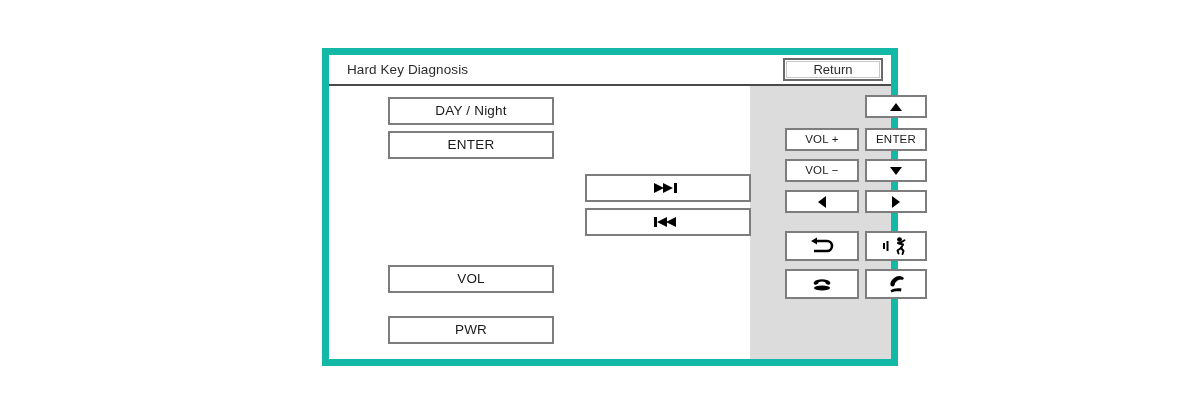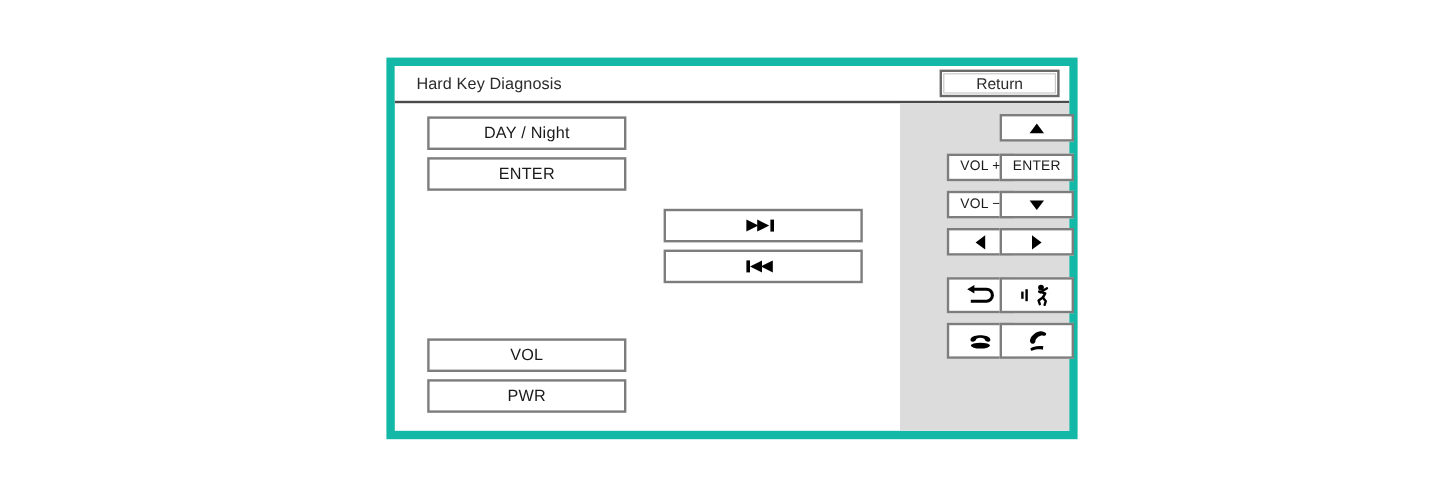--- a/index.html
+++ b/index.html
@@ -95,52 +95,53 @@
     position: absolute;
     background: #ffffff;
     border: 2px solid #7d7d7d;
     box-sizing: border-box;
     display: flex;
     align-items: center;
     justify-content: center;
     color: #1a1a1a;
     cursor: pointer;
     user-select: none;
+    margin-left: 32px;
   }
   .key .lbl {
     font-size: 13.5px;
     letter-spacing: 0.2px;
     line-height: 1;
   }
   .key .lbl.small {
     font-size: 11.5px;
   }
 
   
   .left-key {
     left: 27px;
     width: 166px;
     height: 28px;
   }
   #key-day-night { top: 11px; }
   #key-home      { top: 45px; }
-  #key-vol       { top: 196px; }
+  #key-vol       { top: 179px; }
   #key-pwr       { top: 230px; }
 
   
   .media-key {
     left: 224px;
     width: 166px;
     height: 28px;
   }
   #key-next { top: 88px; }
   #key-prev { top: 122px; }
 
   
-  .pad-key-l { left: 460px; width: 56px; text-align: center; }
+  .pad-key-l { left: 424px; width: 74px; text-align: center; }
   .pad-key-r { left: 504px; width: 62px; }
   .pad-row-h { height: 23px; }
 
   #key-up      { top: 9px;  }
   #key-vol-up  { top: 42px; }
   #key-enter   { top: 42px; }
   #key-vol-dn  { top: 73px; }
   #key-down    { top: 73px; }
   #key-left    { top: 104px; }
   #key-right   { top: 104px; }

